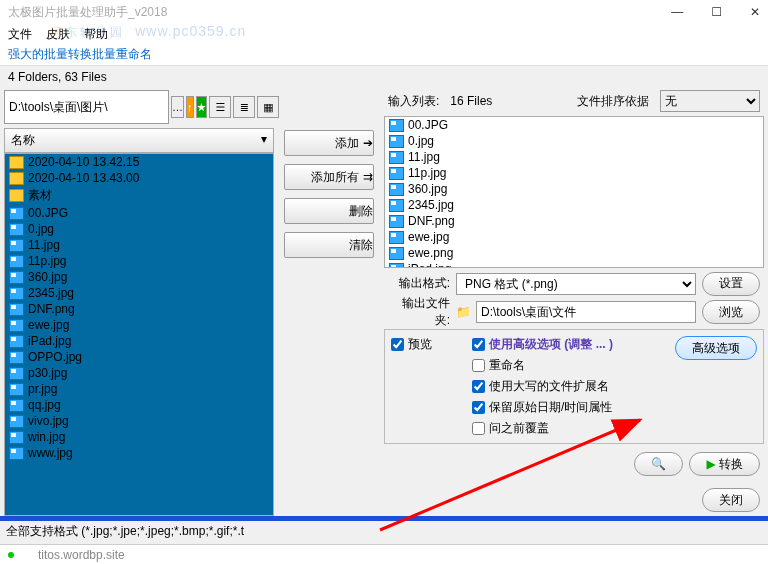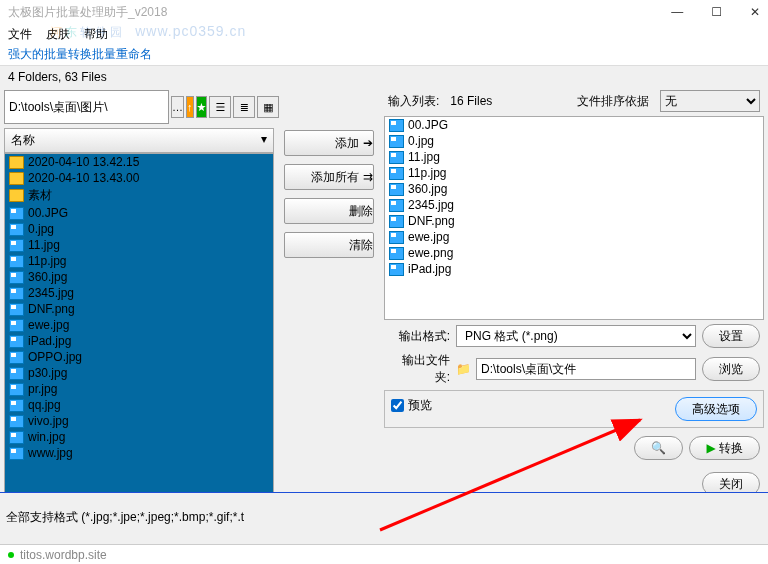--- a/index.html
+++ b/index.html
@@ -41,22 +41,22 @@
 .form-row label { width: 62px; text-align: right; }
 .form-row select, .form-row input[type=text] { flex: 1; height: 22px; border: 1px solid #999; background: #fff; padding: 0 4px; }
 .form-row .btn, .btn { height: 24px; padding: 2px 16px; border: 1px solid #999; background: linear-gradient(#fff,#e4e4e4); border-radius: 12px; display: flex; align-items: center; justify-content: center; }
 .btn.highlight { border: 1.5px solid #2a90ff; background: linear-gradient(#eaf4ff,#cfe6ff); }
 .options { border: 1px solid #bbb; padding: 6px; display: flex; gap: 40px; }
 .opt-col { display: flex; flex-direction: column; gap: 4px; }
 .chk { display: flex; align-items: center; gap: 4px; }
 .chk input { accent-color: #06c; }
 .chk.header { color: #5a3fb3; font-weight: bold; }
 .bottom-row { display: flex; justify-content: flex-end; gap: 6px; padding: 4px; }
-.footer { position: absolute; bottom: 22px; left: 0; right: 0; padding: 16px 6px; background: #f0f0f0; border-top: 1px solid #1d4ed8; }
-.statusbar { position: absolute; bottom: 0; left: 0; right: 0; height: 20px; background: #fff; border-top: 1px solid #ccc; display: flex; align-items: center; padding: 0 8px; color: #888; gap: 6px; }
+.footer { position: absolute; bottom: 22px; left: 0; right: 0; padding: 2px 6px; background: #f0f0f0; border-top: 5px solid #1d4ed8; }
+.statusbar { position: absolute; bottom: 0; left: 0; right: 0; height: 20px; background: #fff; border-top: 1px solid #ccc; display: flex; align-items: center; padding: 0 8px; color: #888; gap: 24px; }
 .dot { width: 6px; height: 6px; border-radius: 50%; background: #0c0; }
 select.sort { width: 100px; height: 22px; border: 1px solid #999; }
 .arrow-annotation { position: absolute; left: 370px; top: 390px; pointer-events: none; z-index: 99; }
 .view-icons { display: flex; gap: 2px; }
 .spacer { flex: 1; }
 .play { color: #0a0; }
 </style>
 </head>
 <body>
 
@@ -257,20 +257,42 @@
       <div class="btn">浏览</div>
     </div>
 
     <div class="options">
       <div class="opt-col">
         <label class="chk">
             <input type="checkbox" checked="" style="">
             <span>预览</span>
           </label>
       </div>
+      <div class="opt-col">
+        <label class="chk header">
+            <input type="checkbox" checked="" style="">
+            <span>使用高级选项  (调整 ... )</span>
+          </label>
+        <label class="chk">
+            <input type="checkbox" style="">
+            <span>重命名</span>
+          </label>
+        <label class="chk">
+            <input type="checkbox" checked="" style="">
+            <span>使用大写的文件扩展名</span>
+          </label>
+        <label class="chk">
+            <input type="checkbox" checked="" style="">
+            <span>保留原始日期/时间属性</span>
+          </label>
+        <label class="chk">
+            <input type="checkbox" style="">
+            <span>问之前覆盖</span>
+          </label>
+      </div>
       <div class="opt-col" style="margin-left:auto">
         <div class="btn highlight">高级选项</div>
       </div>
     </div>
 
     <div class="bottom-row">
       <div class="btn">🔍</div>
       <div class="btn"><span class="play">▶</span>&nbsp;<span>转换</span></div>
     </div>
     <div class="bottom-row">

